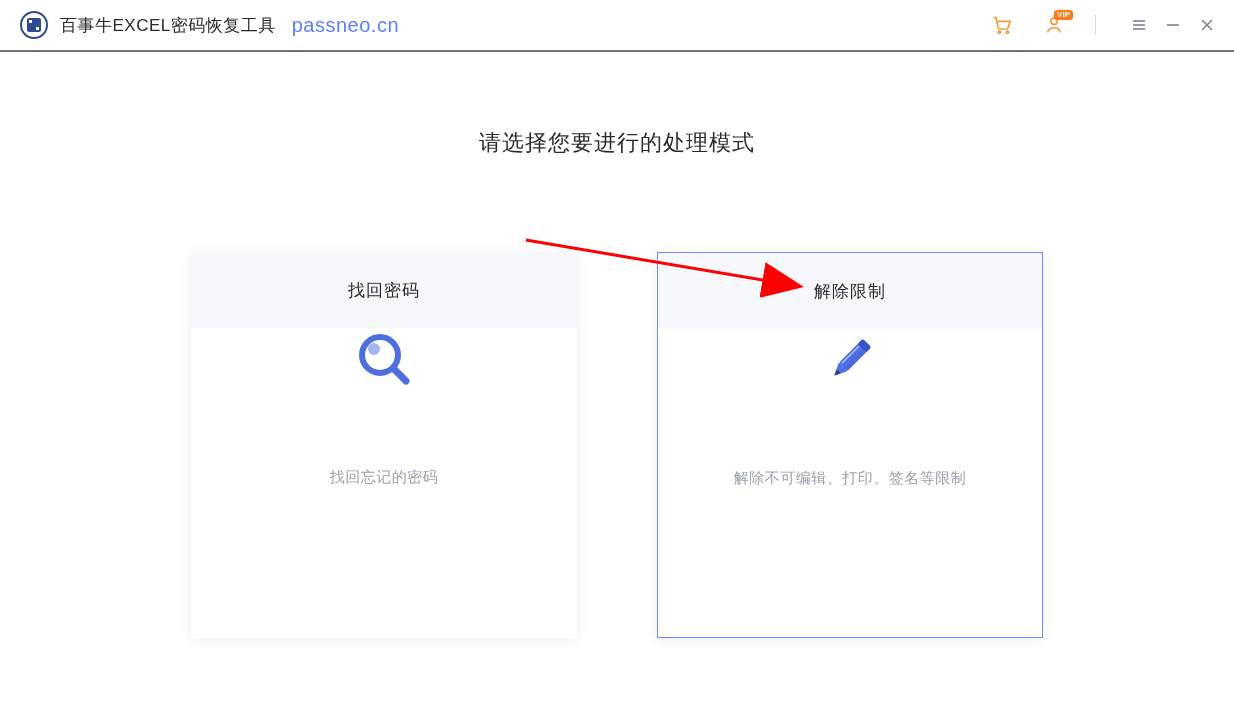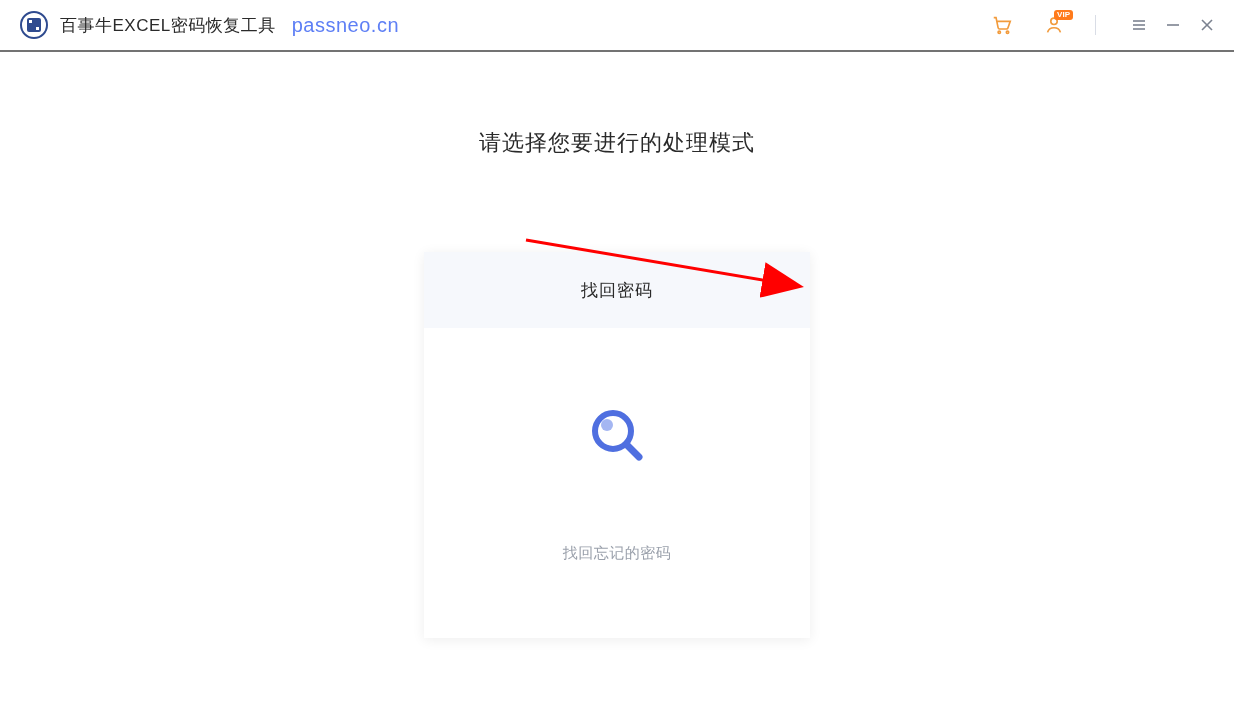--- a/index.html
+++ b/index.html
@@ -147,21 +147,21 @@
       font-size: 17px;
       color: #2a2a2a;
       font-weight: 500;
       letter-spacing: 1px;
     }
     .card-body {
       flex: 1;
       display: flex;
       flex-direction: column;
       align-items: center;
-      justify-content: center;
+      justify-content: flex-start;
       gap: 78px;
     }
     .card-icon {
       width: 62px;
       height: 62px;
       display: flex;
       align-items: center;
       justify-content: center;
       color: #4f6fe0;
     }
@@ -241,20 +241,38 @@
           <svg width="60" height="60" viewBox="0 0 60 60">
             <circle cx="26" cy="26" r="18" fill="none" stroke="#4f6fe0" stroke-width="6"></circle>
             <circle cx="20" cy="20" r="6" fill="#a4b6f2"></circle>
             <line x1="40" y1="40" x2="52" y2="52" stroke="#4f6fe0" stroke-width="7" stroke-linecap="round"></line>
           </svg>
         </div>
         <div class="card-desc">找回忘记的密码</div>
       </div>
     </div>
 
+    <div class="card card-selected">
+      <div class="card-header">解除限制</div>
+      <div class="card-body">
+        <div class="card-icon">
+          <svg width="60" height="60" viewBox="0 0 60 60">
+            <g transform="rotate(45 30 30)">
+              <rect x="24" y="6" width="12" height="34" rx="2" fill="#4f6fe0"></rect>
+              <rect x="24" y="6" width="12" height="7" rx="2" fill="#3455c9"></rect>
+              <polygon points="24,40 36,40 30,52" fill="#4f6fe0"></polygon>
+              <polygon points="27,46 33,46 30,52" fill="#2a3d8a"></polygon>
+              <line x1="26.5" y1="14" x2="26.5" y2="38" stroke="#ffffff" stroke-width="1.3" opacity="0.6"></line>
+              <line x1="33.5" y1="14" x2="33.5" y2="38" stroke="#3455c9" stroke-width="1.3" opacity="0.5"></line>
+            </g>
+          </svg>
+        </div>
+        <div class="card-desc">解除不可编辑、打印、签名等限制</div>
+      </div>
+    </div>
 
   </div>
 </div>
 
 <div class="arrow-wrap">
   <svg width="320" height="80" viewBox="0 0 320 80">
     <defs>
       <marker id="ahead" markerWidth="14" markerHeight="12" refX="12" refY="6" orient="auto">
         <polygon points="0,0 14,6 0,12" fill="#ff0000"></polygon>
       </marker>

